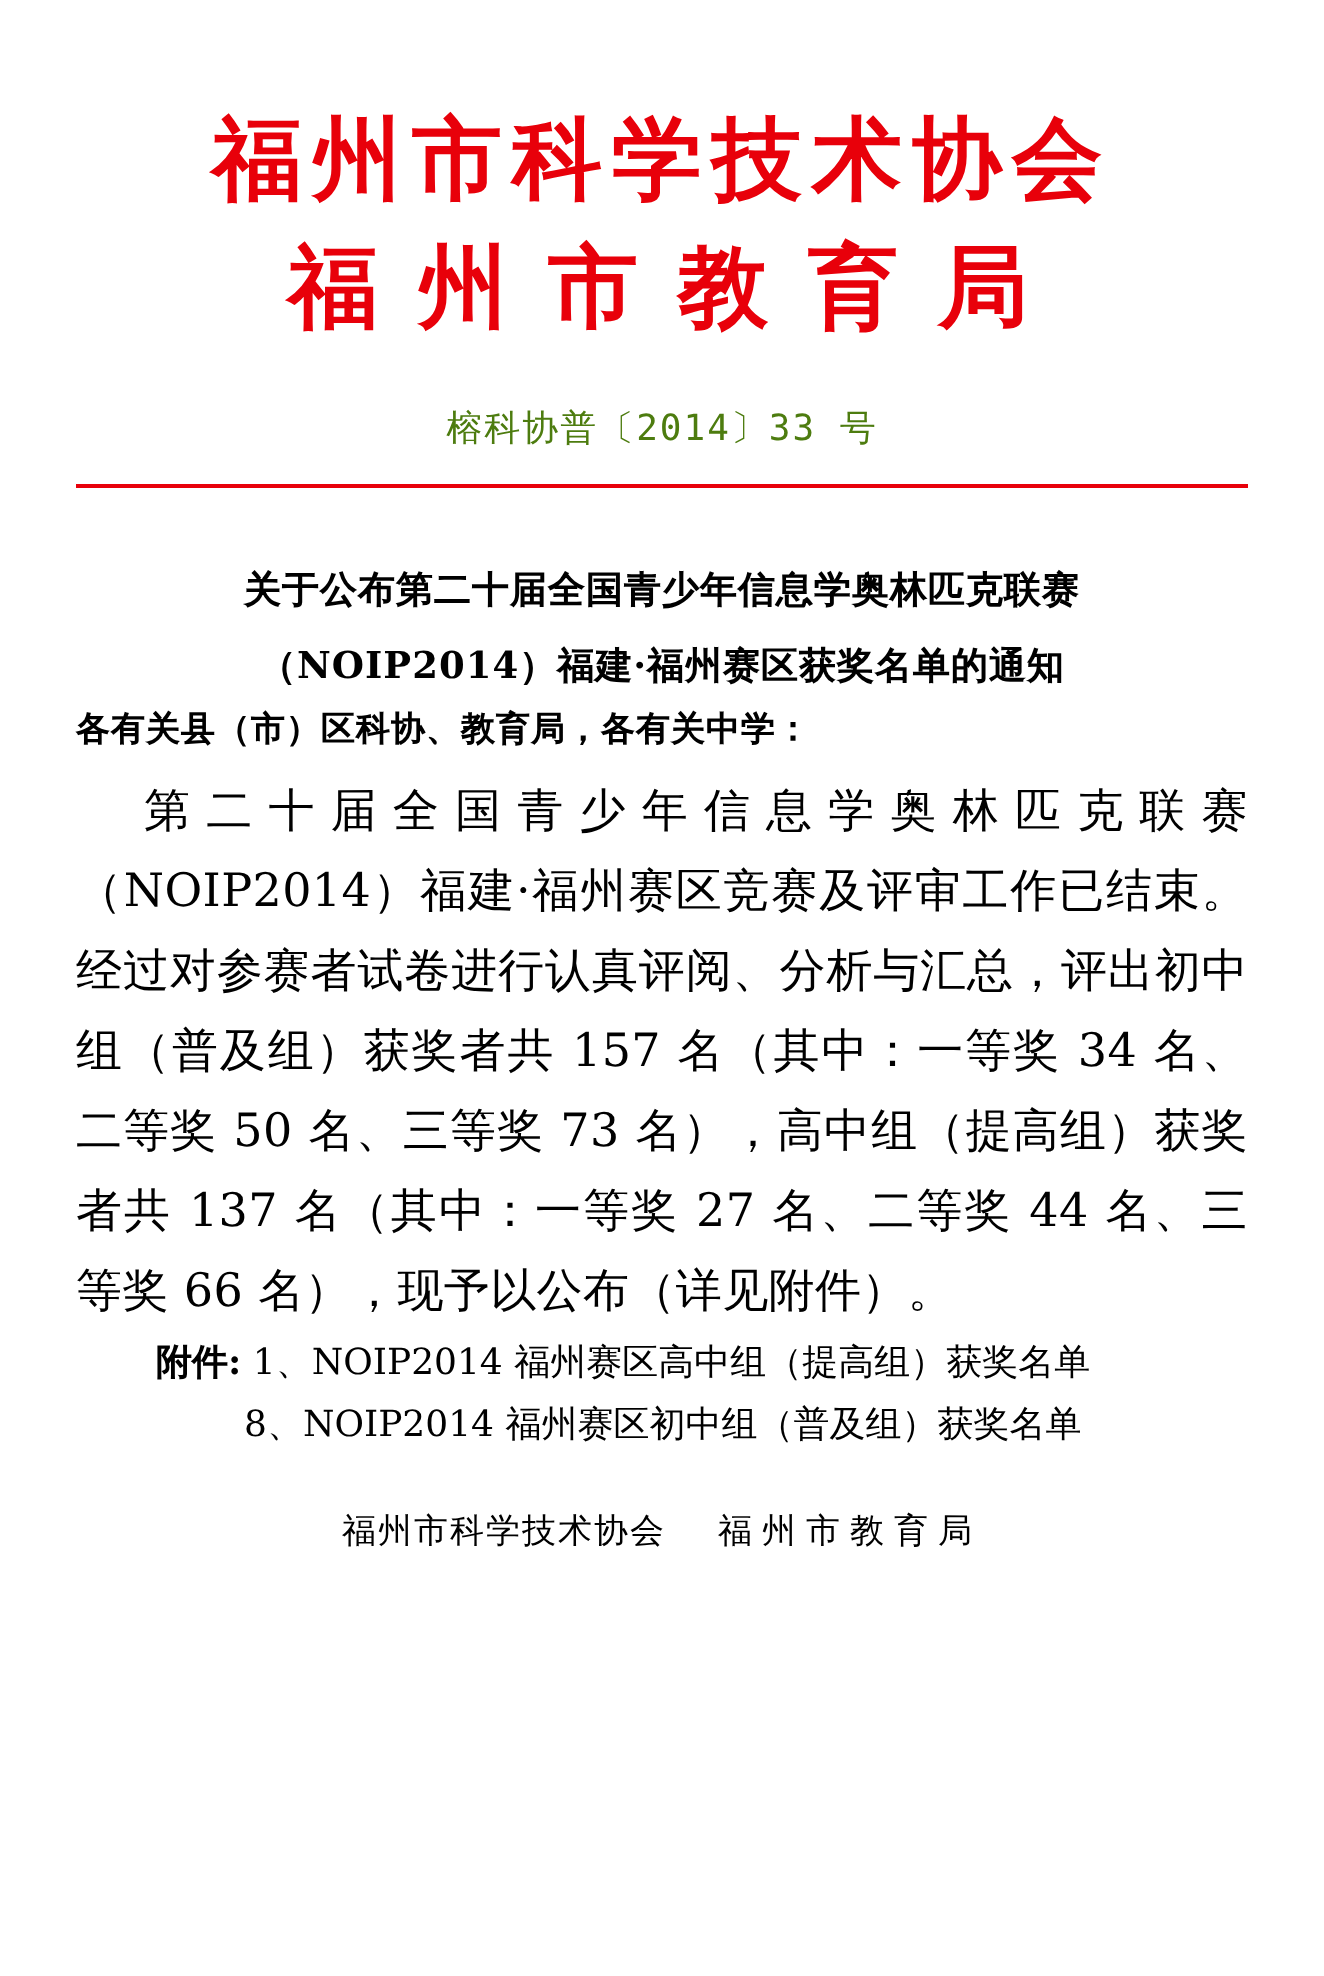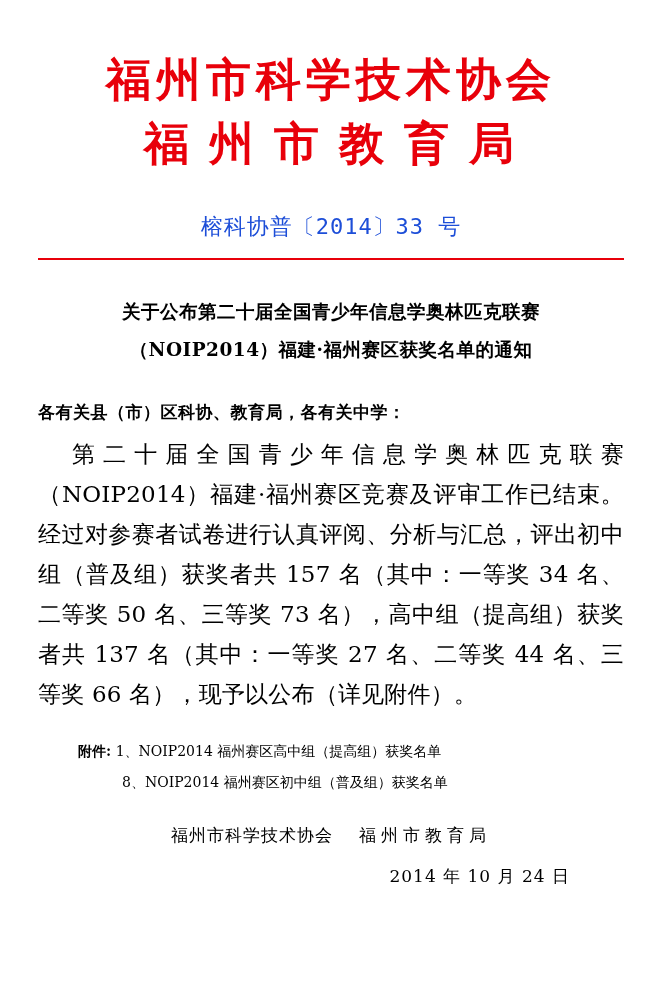--- a/index.html
+++ b/index.html
@@ -41,25 +41,25 @@
   }
   .lh-line-2 {
     font-size: 45px;
     letter-spacing: 20px;
     line-height: 60px;
     padding-left: 16px;
     margin-top: 6px;
   }
 
   .doc-number {
-    color: #1d4ed8;
+    color: #4d7c0f;
     text-align: center;
-    font-size: 22px;
+    font-size: 18px;
     letter-spacing: 1px;
-    margin-top: 38px;
+    margin-top: 28px;
     font-family: "DejaVu Sans Mono", "Liberation Mono", monospace;
   }
 
   .red-rule {
     height: 2px;
     background: #e8000a;
     margin-top: 16px;
   }
 
   
@@ -69,37 +69,35 @@
     font-size: 18.5px;
     line-height: 38px;
     margin-top: 33px;
     letter-spacing: 0.5px;
   }
 
   
   .salutation {
     font-weight: bold;
     font-size: 17px;
-    margin-top: 32px;
     letter-spacing: 0.5px;
   }
   .para {
     font-size: 23px;
     line-height: 40px;
     text-align: justify;
     text-justify: inter-ideograph;
     margin-top: 10px;
     text-indent: 34px;
     letter-spacing: 0.2px;
   }
 
   
   .attach {
-    margin-top: 22px;
-    font-size: 14px;
+    font-size: 18px;
     line-height: 31px;
     padding-left: 40px;
   }
   .attach-label {
     font-weight: bold;
   }
   .attach-row-2 {
     padding-left: 44px;
   }
 
@@ -155,16 +153,15 @@
     <div class="attach-row-2">
       <span>8、NOIP2014 福州赛区初中组（普及组）获奖名单</span>
     </div>
   </div>
 
   <div class="signature">
     <div class="sig-orgs">
       <span>福州市科学技术协会</span>
       <span class="sig-org-2">福州市教育局</span>
     </div>
-    <div class="sig-date">2014 年 10 月 24 日</div>
   </div>
 
 </div>
 
 </body></html>

